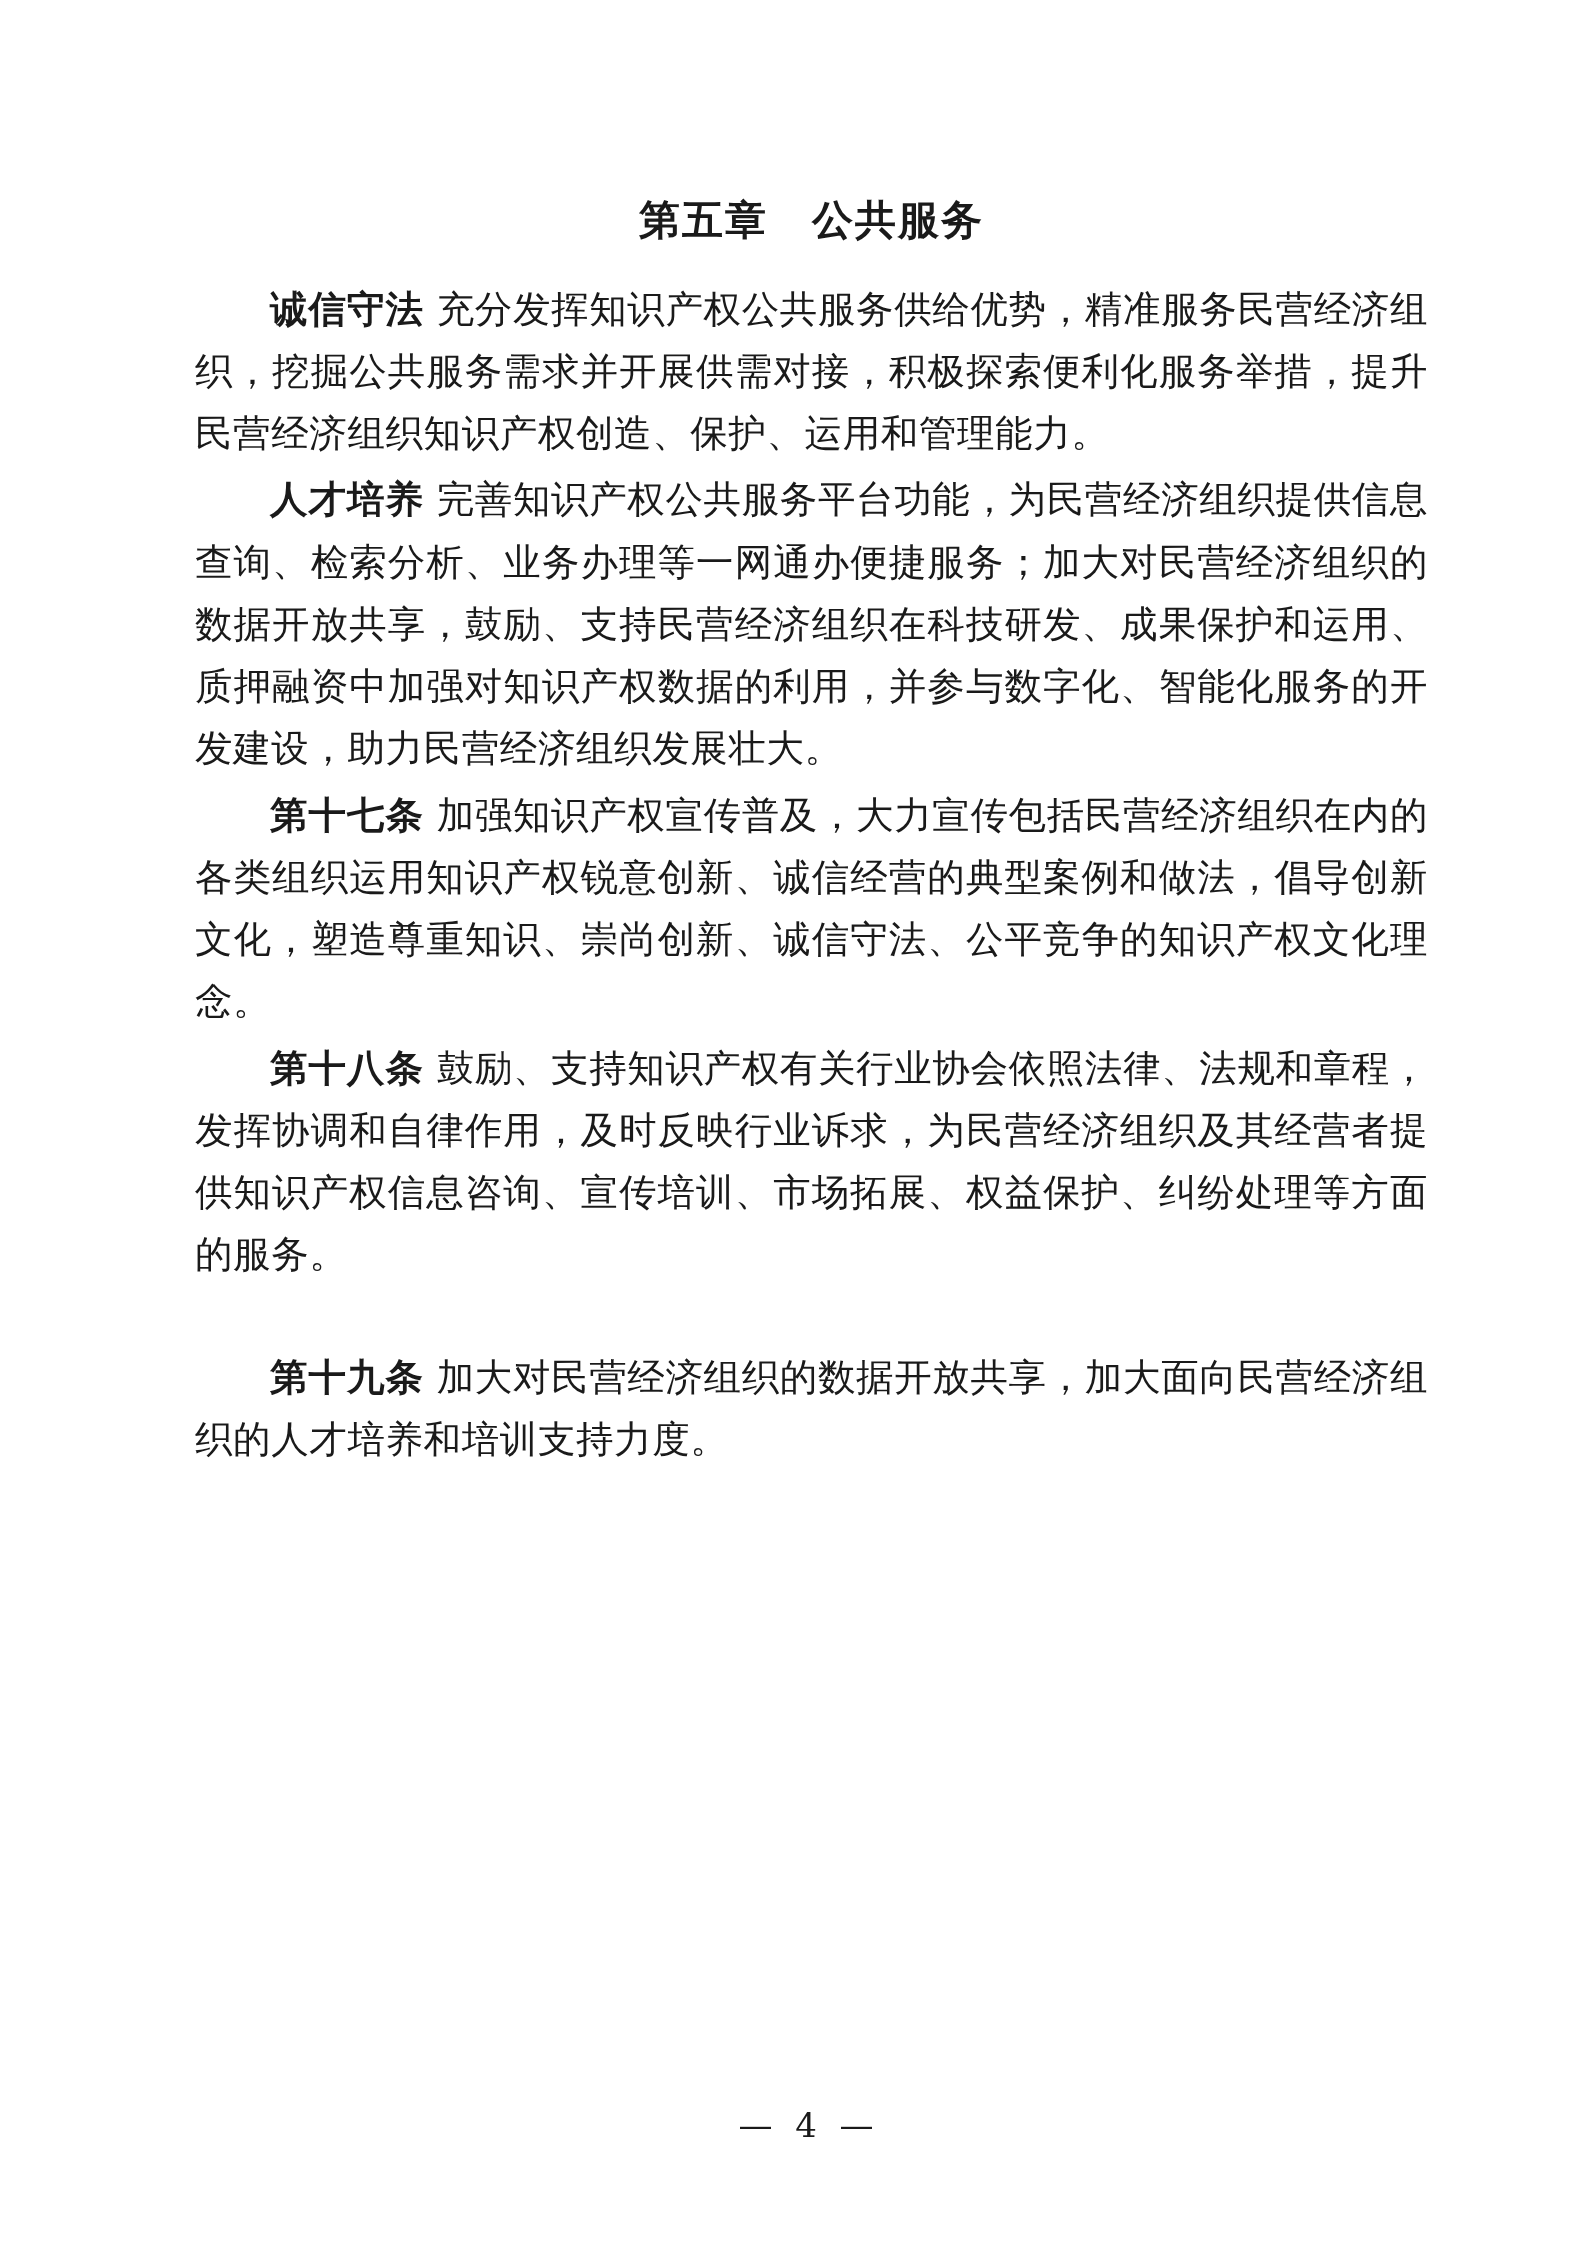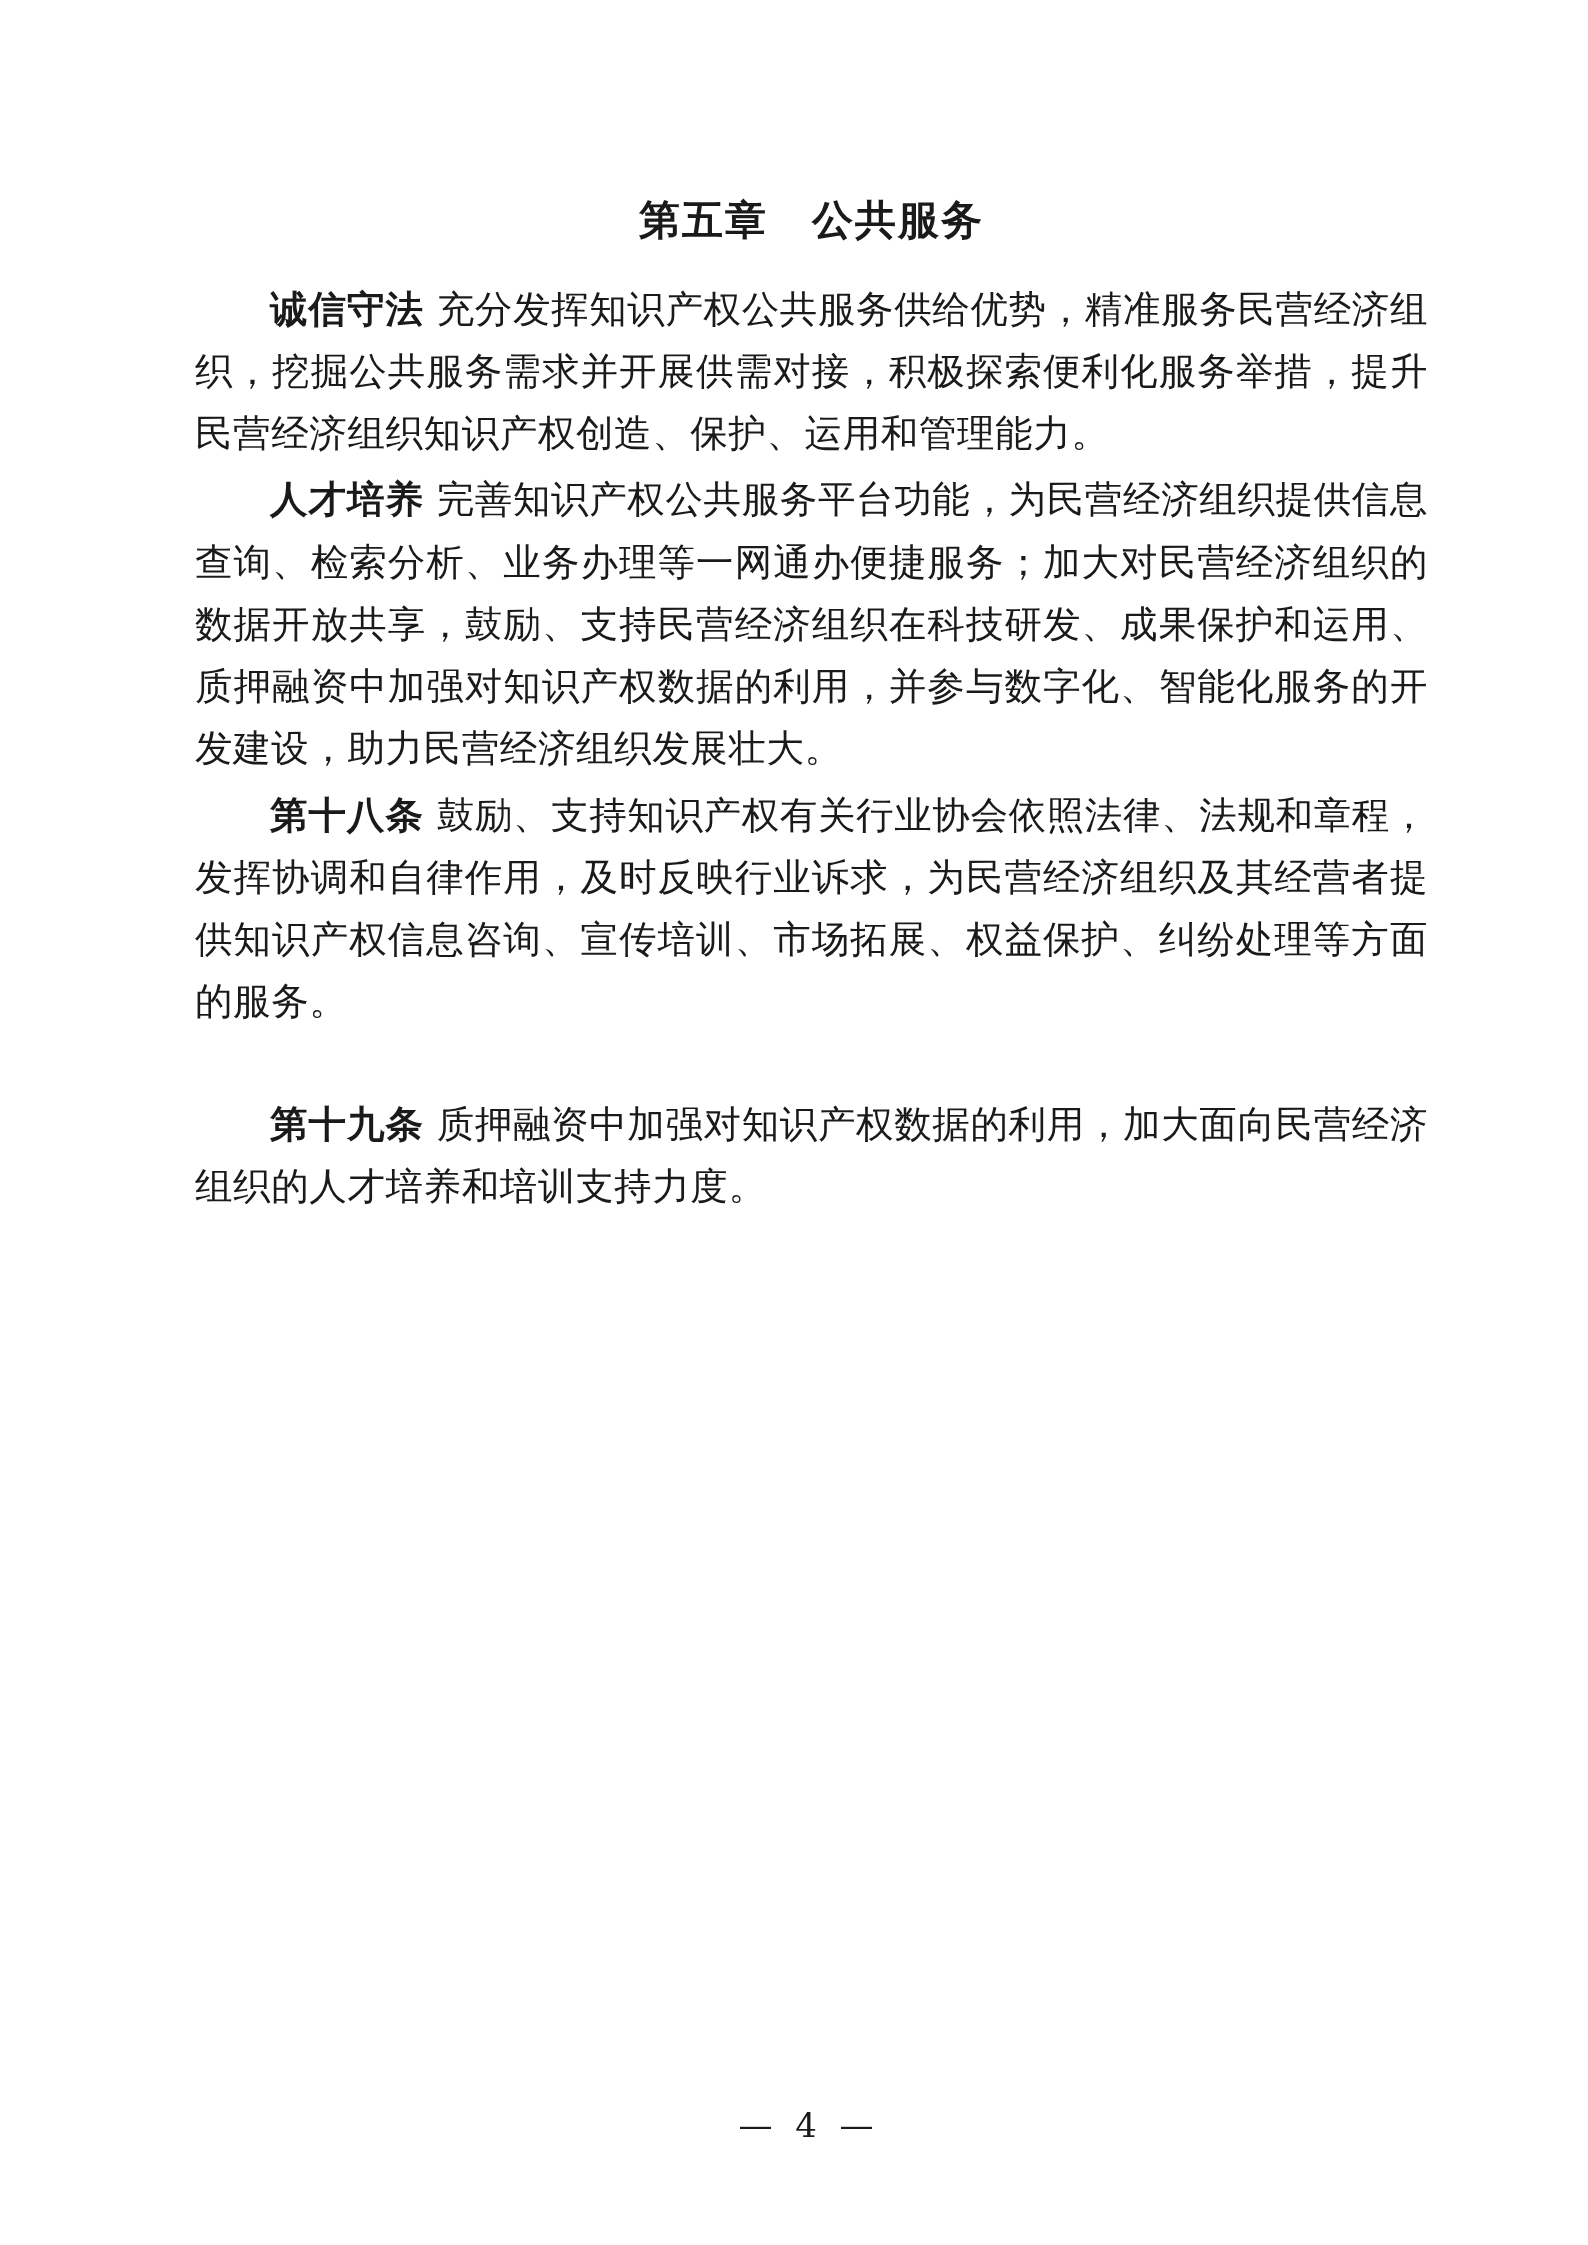--- a/index.html
+++ b/index.html
@@ -77,31 +77,35 @@
   <p class="para">
     <span class="art">诚信守法</span>
     <span>充分发挥知识产权公共服务供给优势，精准服务民营经济组织，挖掘公共服务需求并开展供需对接，积极探索便利化服务举措，提升民营经济组织知识产权创造、保护、运用和管理能力。</span>
   </p>
 
   <p class="para">
     <span class="art">人才培养</span>
     <span>完善知识产权公共服务平台功能，为民营经济组织提供信息查询、检索分析、业务办理等一网通办便捷服务；加大对民营经济组织的数据开放共享，鼓励、支持民营经济组织在科技研发、成果保护和运用、质押融资中加强对知识产权数据的利用，并参与数字化、智能化服务的开发建设，助力民营经济组织发展壮大。</span>
   </p>
 
+  <p class="para">
+    <span class="art">第十七条</span>
+    <span>加强知识产权宣传普及，大力宣传包括民营经济组织在内的各类组织运用知识产权锐意创新、诚信经营的典型案例和做法，倡导创新文化，塑造尊重知识、崇尚创新、诚信守法、公平竞争的知识产权文化理念。</span>
+  </p>
 
   <p class="para">
     <span class="art">第十八条</span>
     <span>鼓励、支持知识产权有关行业协会依照法律、法规和章程，发挥协调和自律作用，及时反映行业诉求，为民营经济组织及其经营者提供知识产权信息咨询、宣传培训、市场拓展、权益保护、纠纷处理等方面的服务。</span>
   </p>
 
   <div class="spacer-lg"></div>
 
 
   <p class="para">
     <span class="art">第十九条</span>
-    <span>质押融资中加强对知识产权数据的利用，加大面向民营经济组织的人才培养和培训支持力度。</span>
+    <span>加大对民营经济组织的数据开放共享，加大面向民营经济组织的人才培养和培训支持力度。</span>
   </p>
 
   <div class="footer">
     <span>— 4 —</span>
   </div>
 
 </div>
 
 </body></html>

